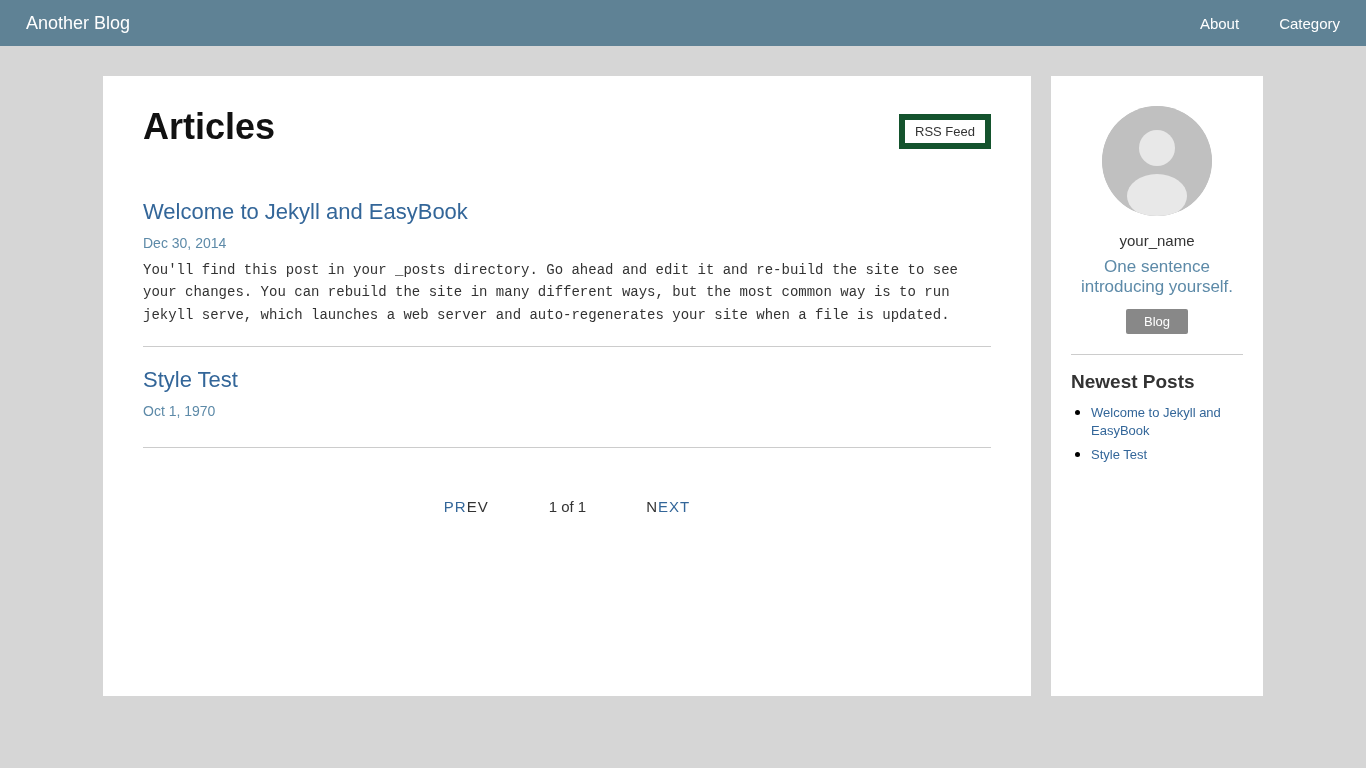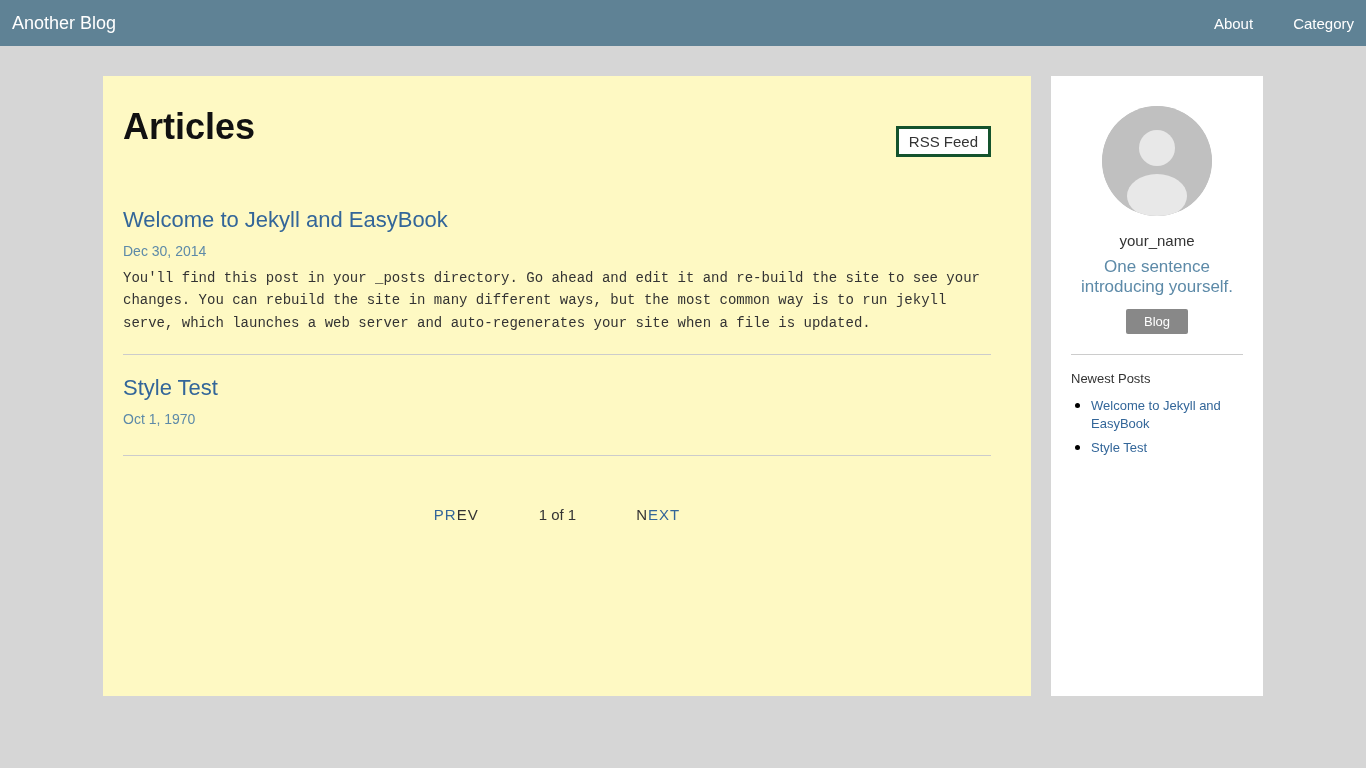--- a/index.html
+++ b/index.html
@@ -8,21 +8,21 @@
       background-color: #d6d6d6;
       min-height: 768px;
     }
 
     
     nav {
       background-color: #5f8295;
       height: 46px;
       display: flex;
       align-items: center;
-      padding: 0 12px;
+      padding: 0 26px;
     }
     .nav-brand {
       color: #ffffff;
       font-size: 18px;
       font-family: Arial, sans-serif;
       font-weight: normal;
       text-decoration: none;
       margin-right: auto;
     }
     .nav-links {
@@ -41,47 +41,47 @@
     .page-wrapper {
       max-width: 1200px;
       margin: 0 auto;
       padding: 30px 20px;
       display: flex;
       gap: 20px;
     }
 
     
     .main-content {
-      background-color: #fef9c3;
+      background-color: #ffffff;
       flex: 1;
-      padding: 30px 40px 40px 20px;
+      padding: 30px 40px 40px 40px;
       min-height: 620px;
     }
 
     .articles-header {
       display: flex;
       align-items: flex-start;
       justify-content: space-between;
       margin-bottom: 30px;
     }
     .articles-title {
       font-size: 36px;
       font-weight: bold;
       font-family: Arial, sans-serif;
       color: #111;
     }
     .rss-feed-btn {
-      border: 3px solid #14532d;
+      border: 6px solid #14532d;
       background: #fff;
       padding: 4px 10px;
-      font-size: 15px;
-      color: #333;
-      cursor: pointer;
-      font-family: Arial, sans-serif;
-      margin-top: 20px;
+      font-size: 13px;
+      color: #333;
+      cursor: pointer;
+      font-family: Arial, sans-serif;
+      margin-top: 8px;
     }
 
     
     .article-item {
       padding: 20px 0;
       border-bottom: 1px solid #ccc;
     }
     .article-item:first-of-type {
       padding-top: 10px;
     }
@@ -186,24 +186,24 @@
     }
 
     .sidebar-divider {
       width: 100%;
       border: none;
       border-top: 1px solid #ccc;
       margin-bottom: 16px;
     }
 
     .sidebar-section-title {
-      font-size: 13px;
-      font-family: Arial, sans-serif;
-      color: #333;
-      font-weight: normal;
+      font-size: 19px;
+      font-family: Arial, sans-serif;
+      color: #333;
+      font-weight: bold;
       align-self: flex-start;
       margin-bottom: 10px;
     }
 
     .sidebar-posts-list {
       list-style: disc;
       padding-left: 20px;
       align-self: flex-start;
       width: 100%;
     }

